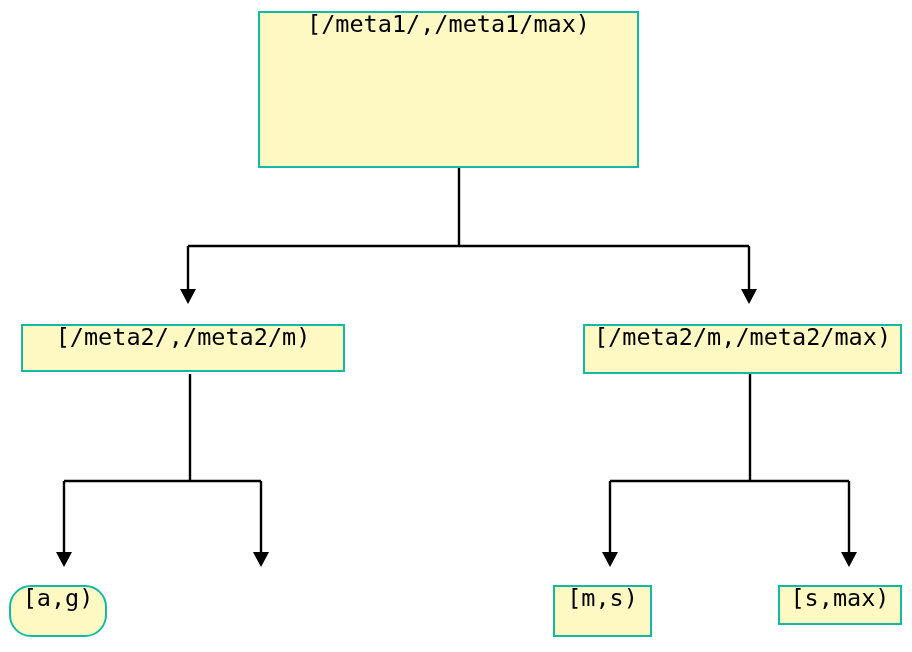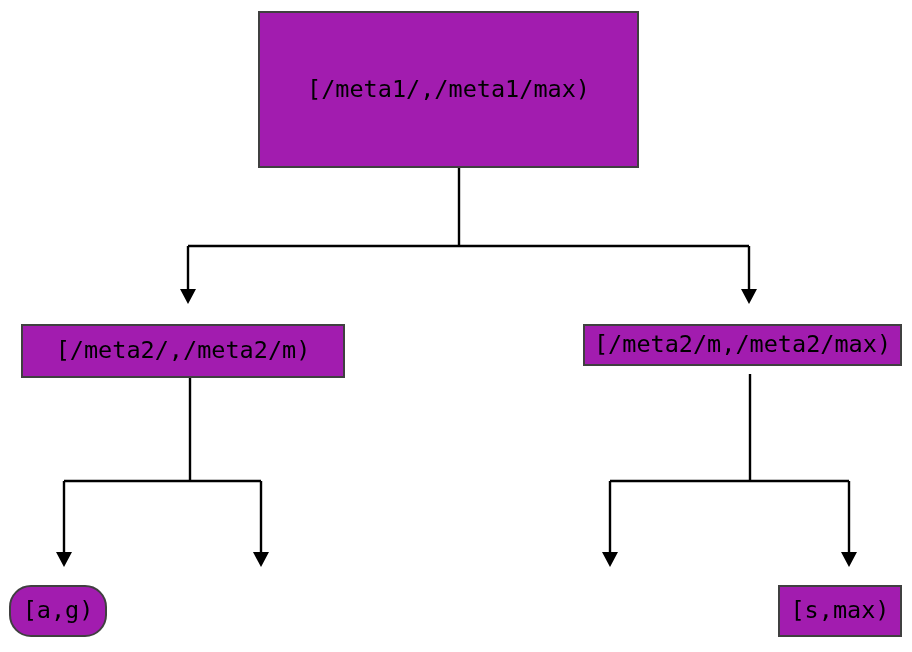--- a/index.html
+++ b/index.html
@@ -13,24 +13,23 @@
   #diagram-canvas {
     position: relative;
     width: 912px;
     height: 652px;
     background: #ffffff;
     overflow: hidden;
   }
   .node-box {
     position: absolute;
     box-sizing: border-box;
-    border: 2px solid #404040;
-    background: #a21caf;
+    border: 2px solid #14b8a6;
+    background: #fef9c3;
     display: flex;
-    align-items: center;
     justify-content: center;
   }
   .node-label {
     font-family: "DejaVu Sans Mono", monospace;
     font-size: 23.5px;
     line-height: 1;
     color: #000000;
     letter-spacing: 0px;
     white-space: nowrap;
   }
@@ -75,31 +74,34 @@
       <path d="M849,481 L849,553" stroke="#000000" stroke-width="2.4" fill="none"></path>
       <polygon points="602,552 618,552 610,567" fill="#000000"></polygon>
       <polygon points="841,552 857,552 849,567" fill="#000000"></polygon>
     </g>
   </svg>
 
   <div class="node-box" style="left:258px; top:11px; width:381px; height:157px;">
     <span class="node-label">[/meta1/,/meta1/max)</span>
   </div>
 
-  <div class="node-box" style="left:21px; top:324px; width:324px; height:54px;">
+  <div class="node-box" style="left:21px; top:324px; width:324px; height:48px;">
     <span class="node-label">[/meta2/,/meta2/m)</span>
   </div>
 
-  <div class="node-box" style="left:583px; top:324px; width:319px; height:42px;">
+  <div class="node-box" style="left:583px; top:324px; width:319px; height:50px;">
     <span class="node-label">[/meta2/m,/meta2/max)</span>
   </div>
 
   <div class="node-box" style="left:9px; top:585px; width:98px; height:52px;border-radius:22px;">
     <span class="node-label">[a,g)</span>
   </div>
 
 
+  <div class="node-box" style="left:553px; top:585px; width:99px; height:52px;">
+    <span class="node-label">[m,s)</span>
+  </div>
 
-  <div class="node-box" style="left:778px; top:585px; width:124px; height:52px;">
+  <div class="node-box" style="left:778px; top:585px; width:124px; height:40px;">
     <span class="node-label">[s,max)</span>
   </div>
 
 </div>
 
 </body></html>

